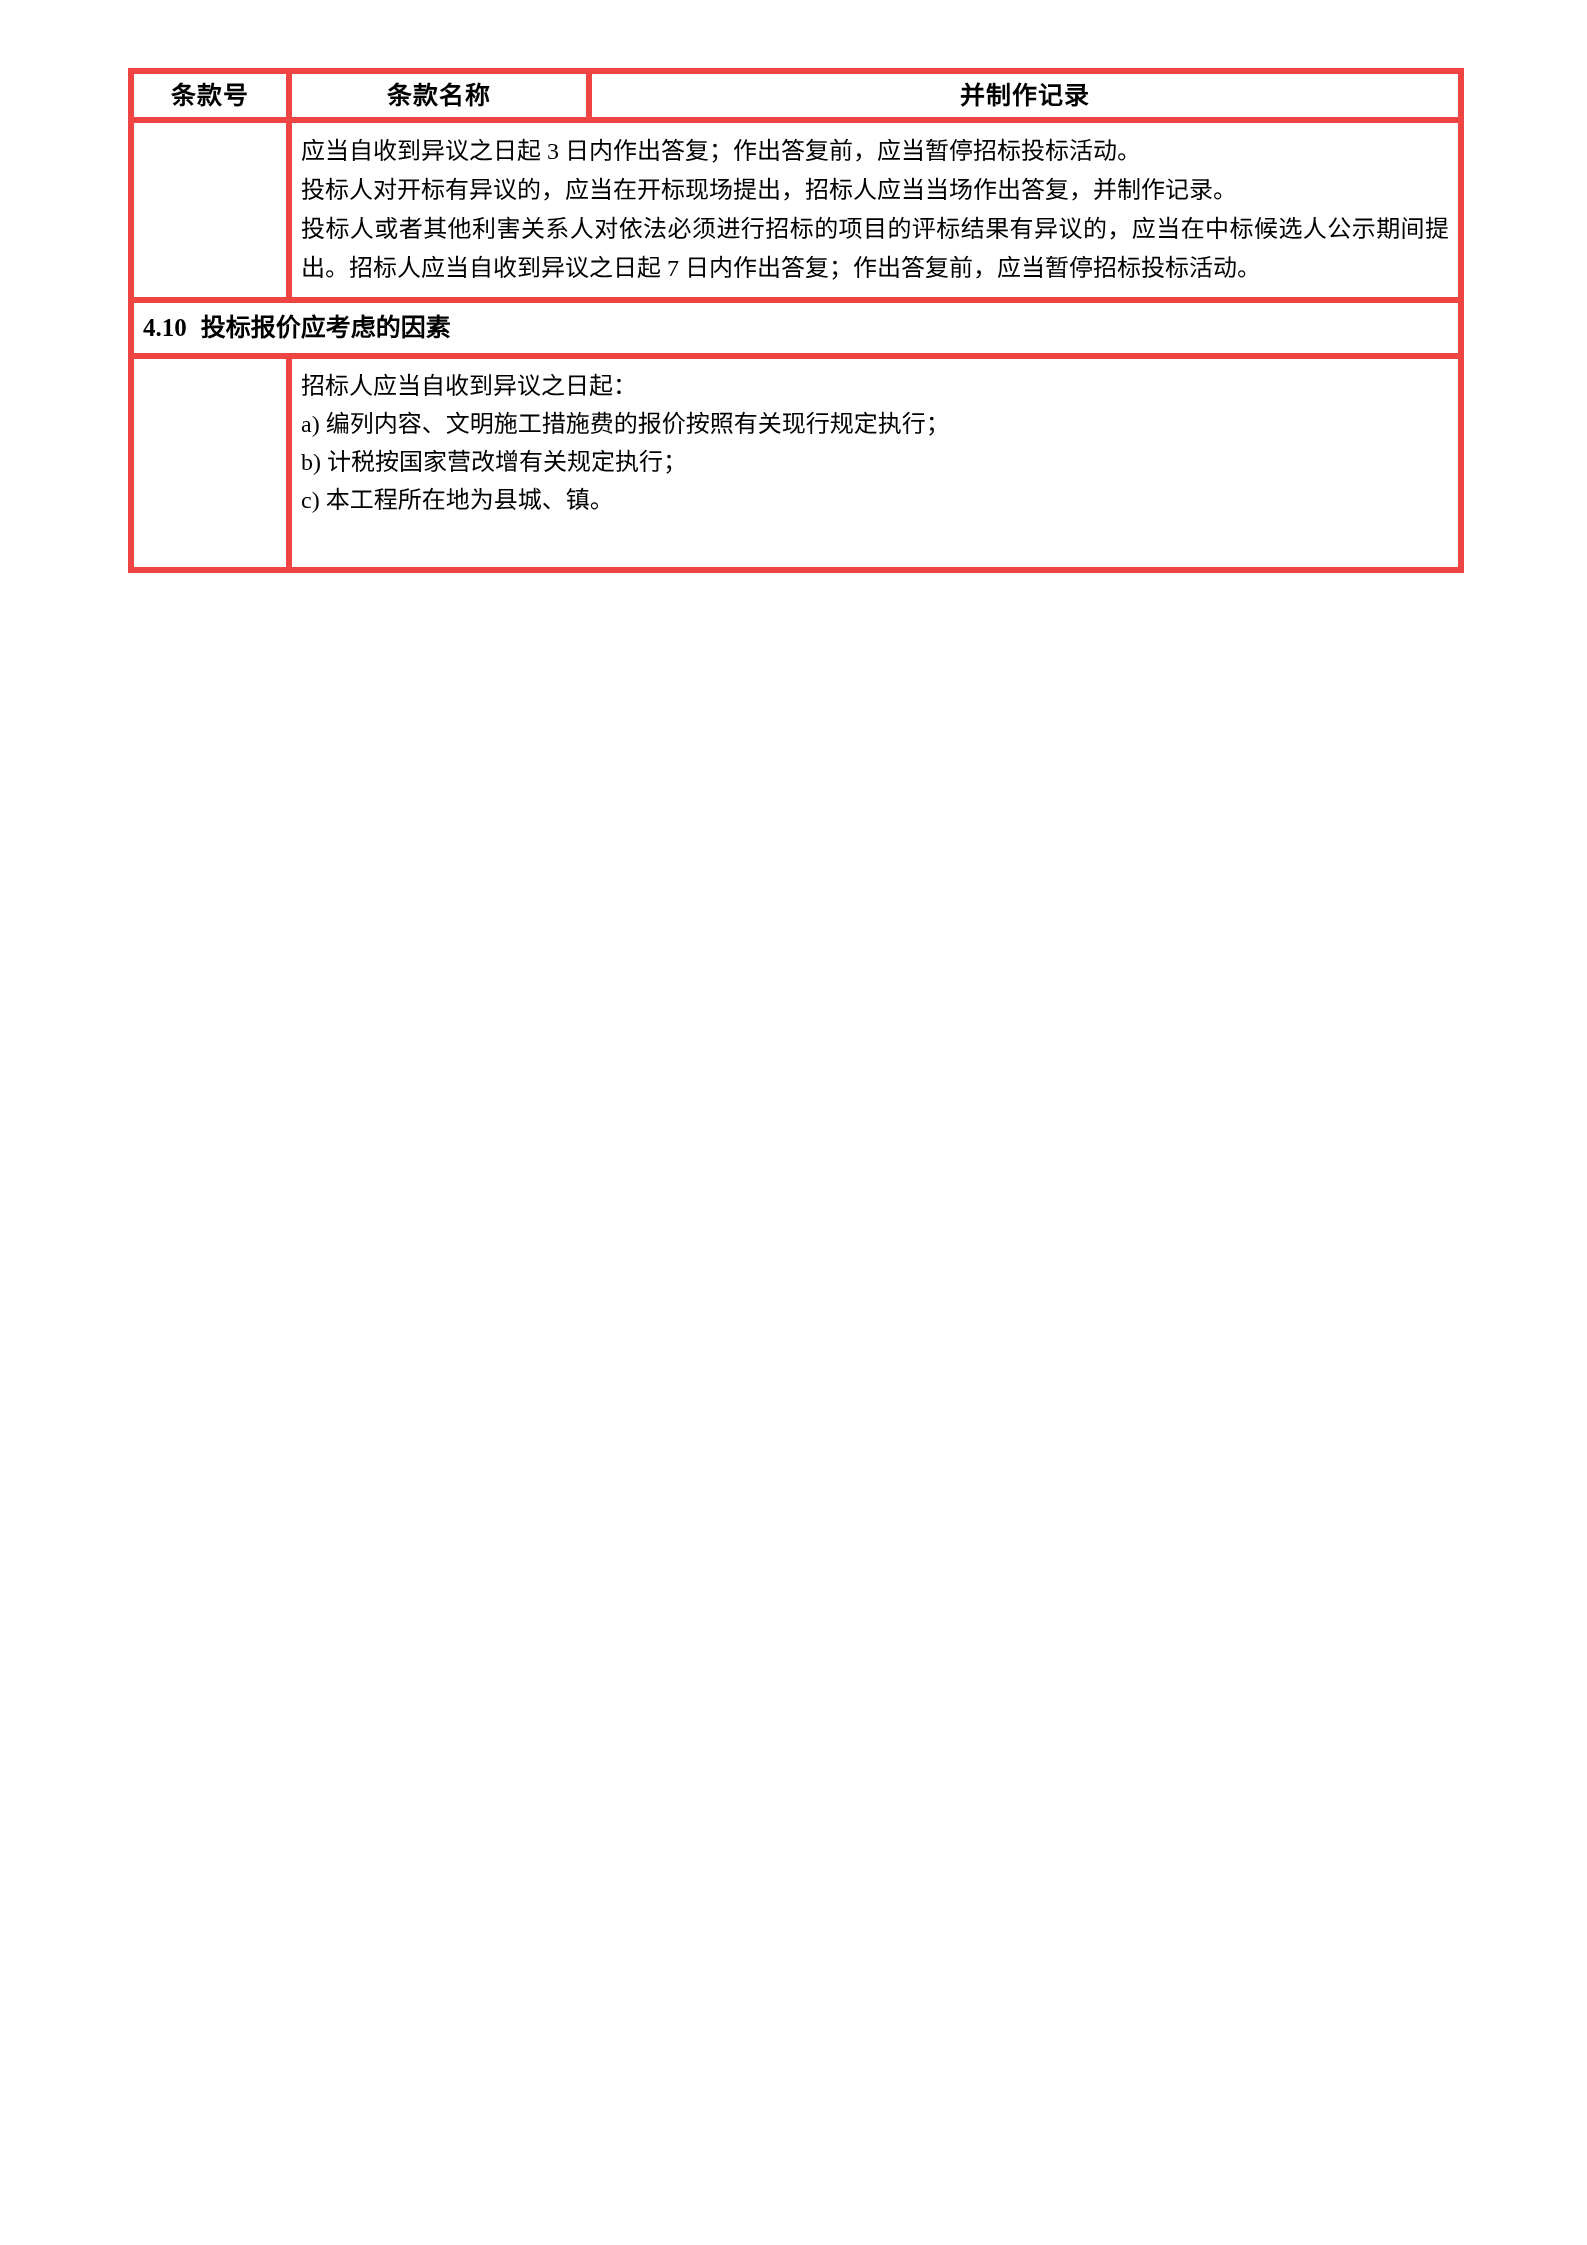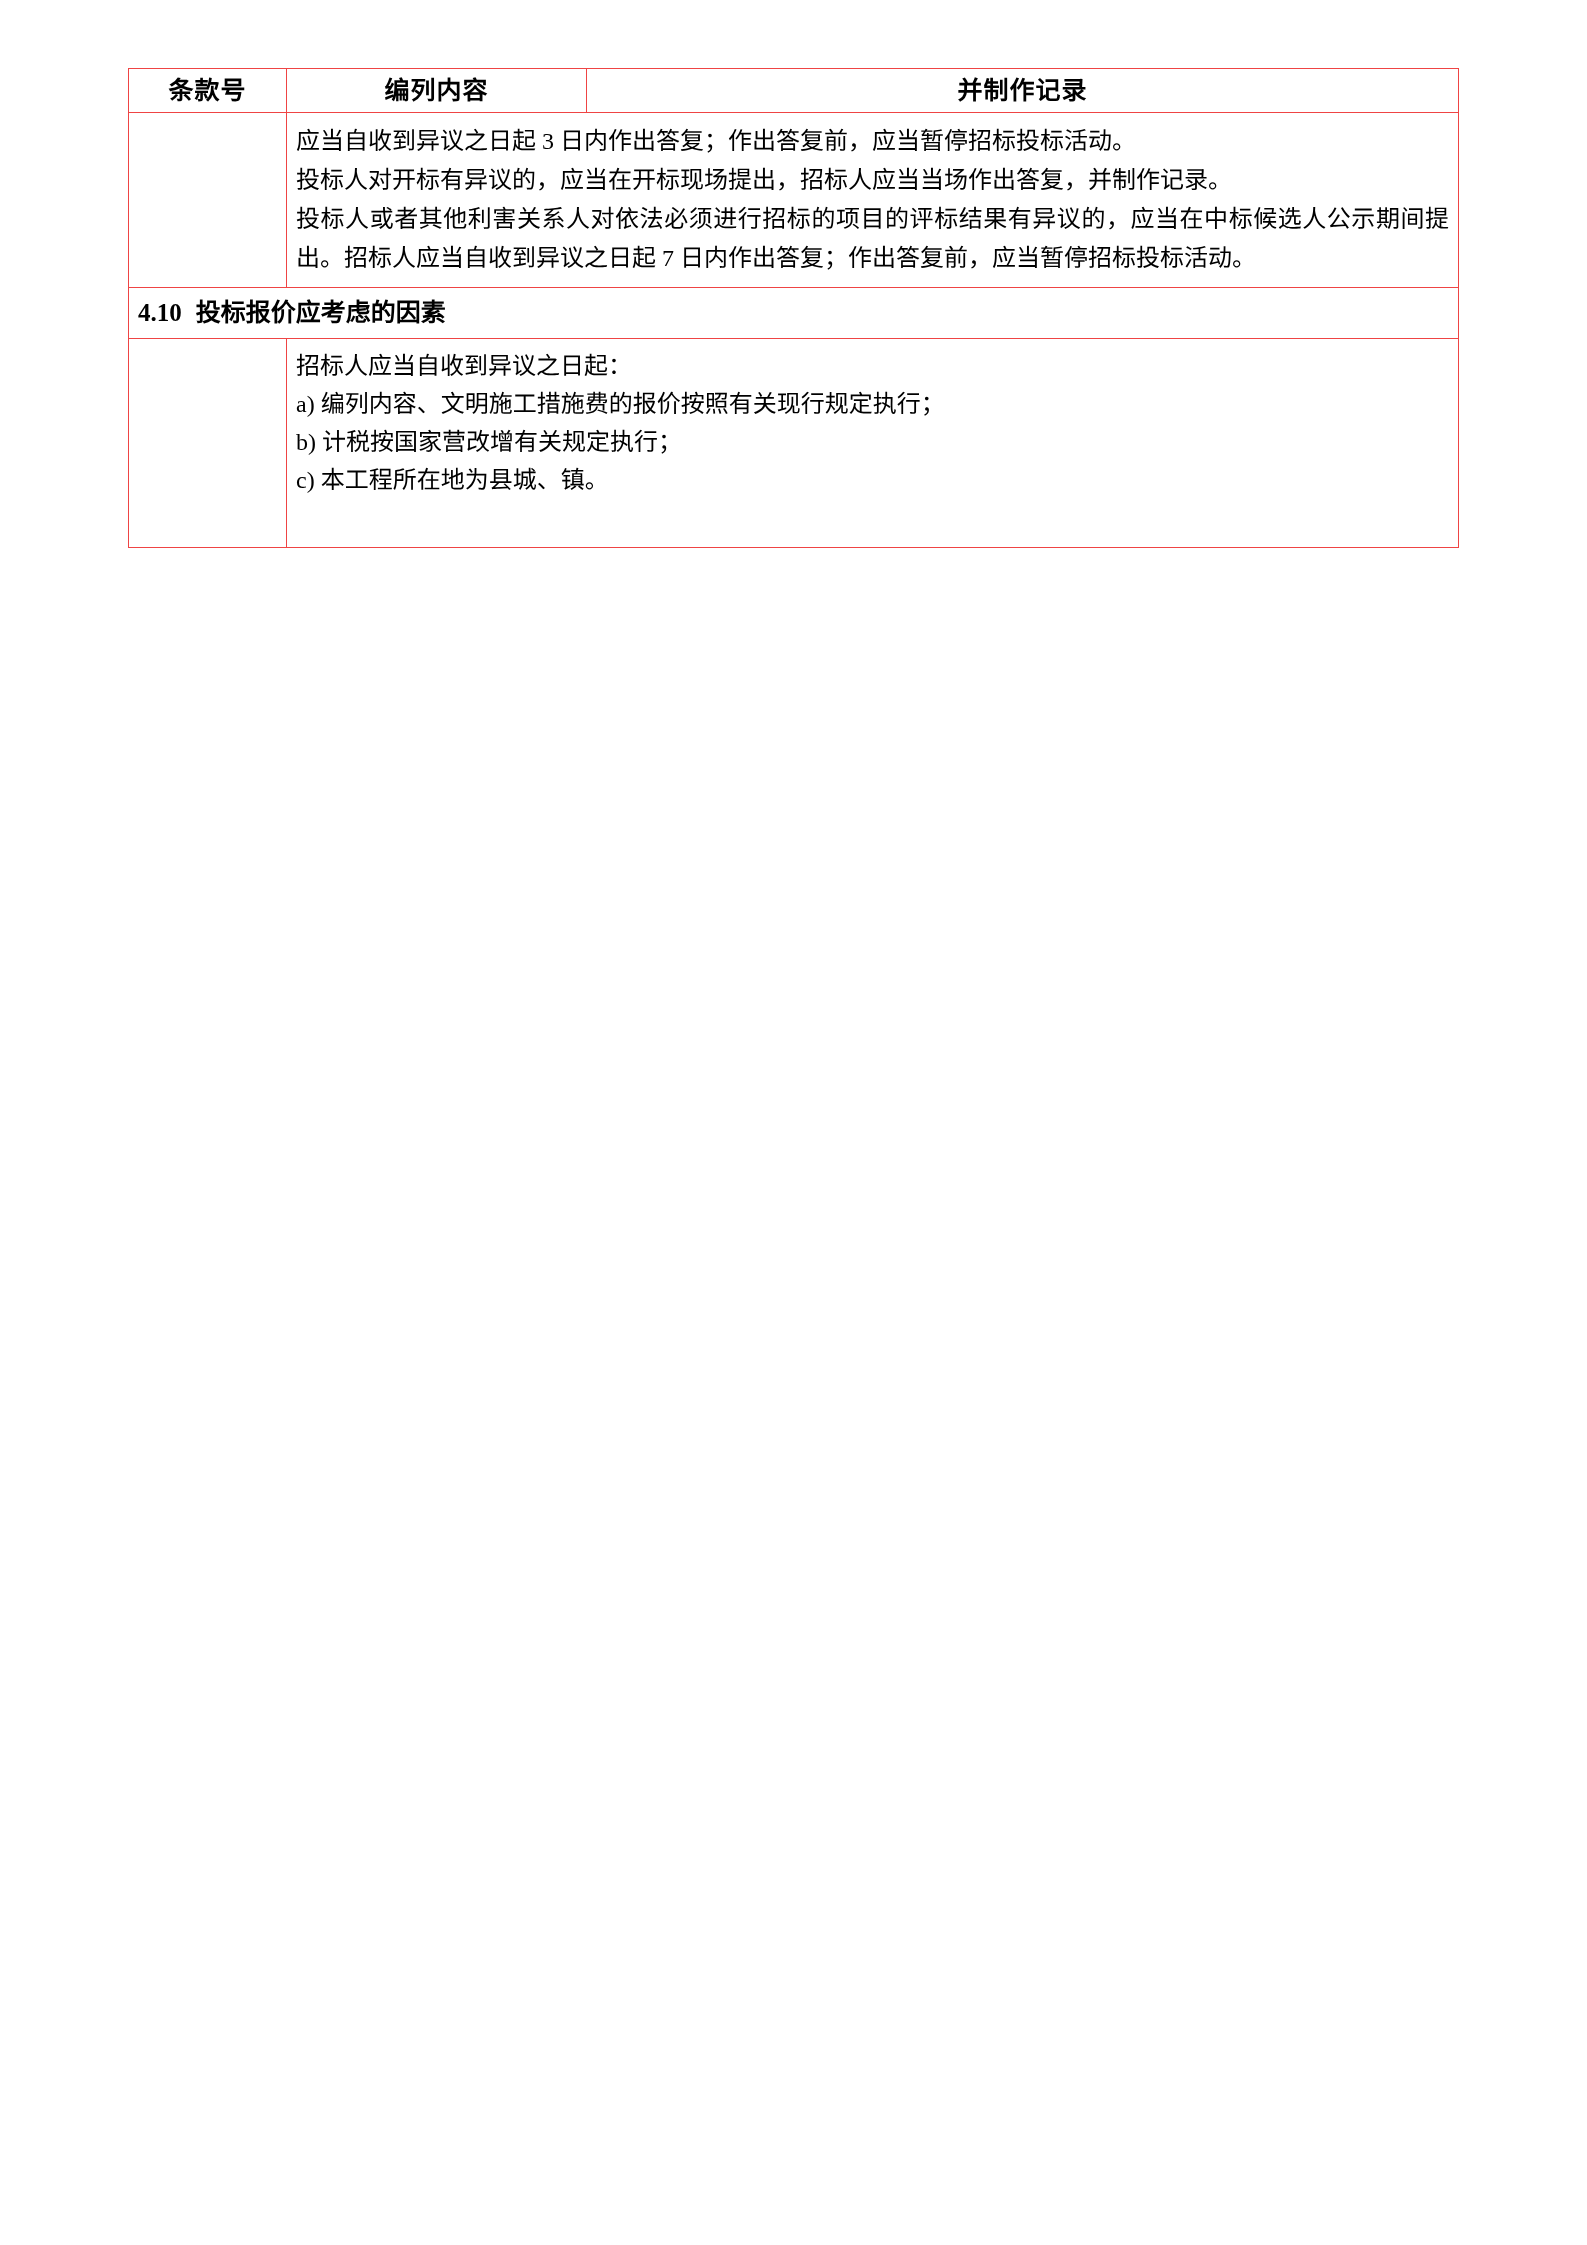--- a/index.html
+++ b/index.html
@@ -20,21 +20,21 @@
     width: 1587px;
     height: 2245px;
     padding: 68px 128px 0 128px;
   }
   table.doc-table {
     border-collapse: collapse;
     width: 1330px;
     table-layout: fixed;
   }
   table.doc-table td {
-    border: 1px solid #ef4444;
+    border: 6px solid #ef4444;
     vertical-align: top;
     padding: 9px;
   }
   .col-no   { width: 158px; }
   .col-name { width: 300px; }
   .col-body { width: 872px; }
 
   .hdr-cell {
     text-align: center;
     font-weight: bold;
@@ -84,21 +84,21 @@
 
   <table class="doc-table">
     <colgroup>
       <col class="col-no">
       <col class="col-name">
       <col class="col-body">
     </colgroup>
     <tbody>
       <tr>
         <td class="hdr-cell">条款号</td>
-        <td class="hdr-cell">编列内容</td>
+        <td class="hdr-cell">条款名称</td>
         <td class="hdr-cell">并制作记录</td>
       </tr>
 
       <tr>
         <td class="empty-left"></td>
         <td class="body-cell" colspan="2">
           <p>应当自收到异议之日起 3 日内作出答复；作出答复前，应当暂停招标投标活动。</p>
           <p>投标人对开标有异议的，应当在开标现场提出，招标人应当当场作出答复，并制作记录。</p>
           <p>投标人或者其他利害关系人对依法必须进行招标的项目的评标结果有异议的，应当在中标候选人公示期间提出。招标人应当自收到异议之日起 7 日内作出答复；作出答复前，应当暂停招标投标活动。</p>
         </td>

